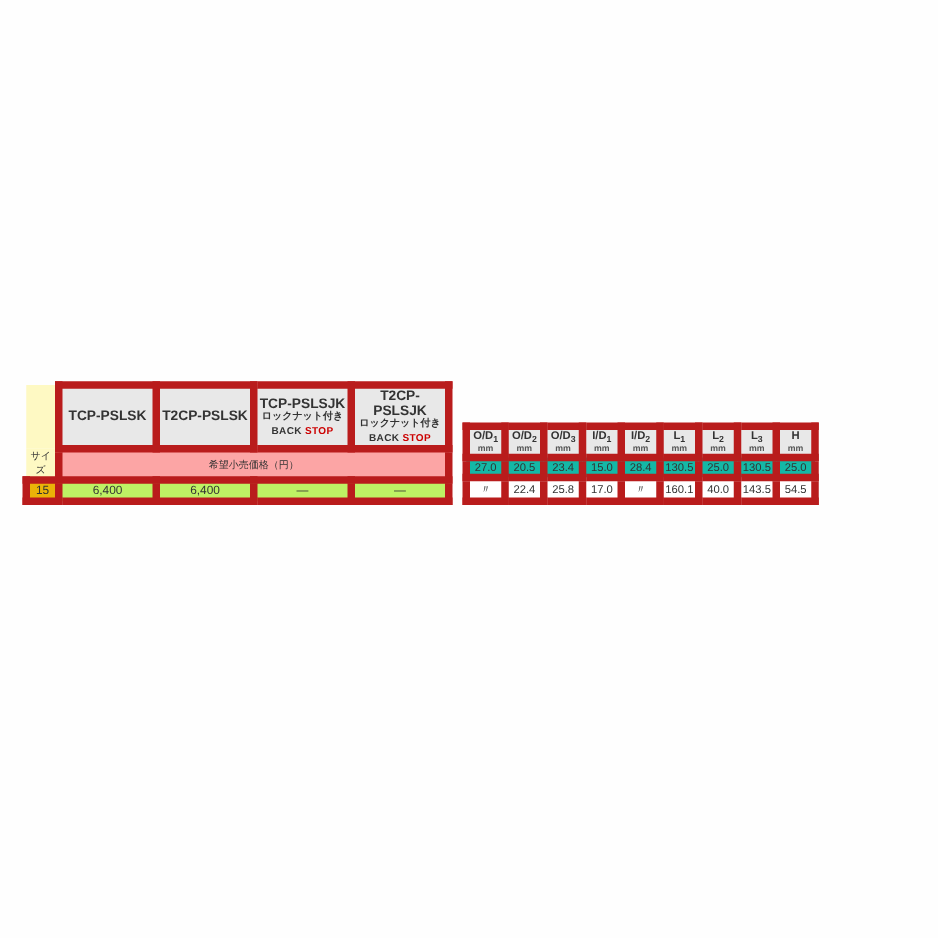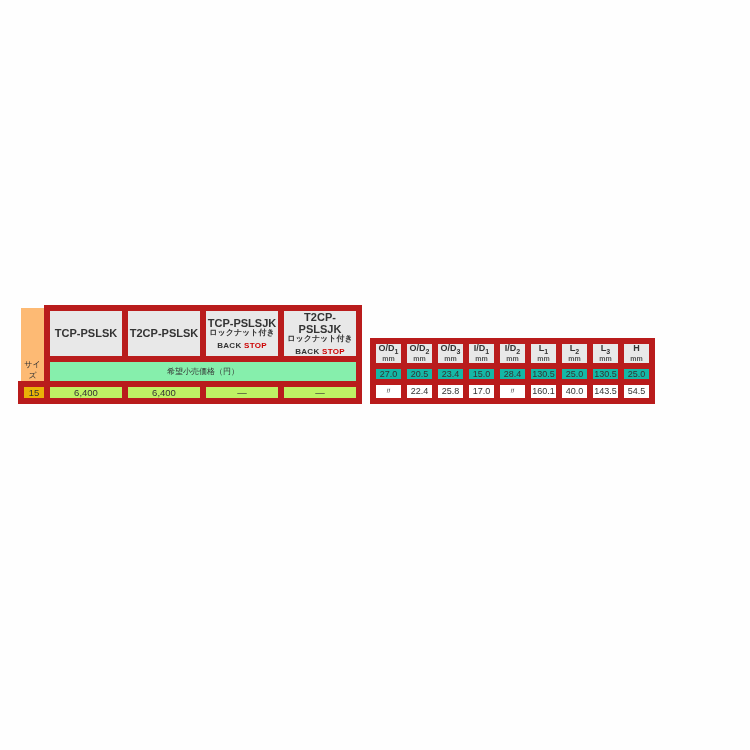--- a/index.html
+++ b/index.html
@@ -24,22 +24,22 @@
   table { border-collapse: collapse; }
   td, th { border: 6px solid #b91c1c; text-align: center; vertical-align: middle; padding: 0; }
   
   .price { }
   .price .sizecol { width: 26px; }
   .price .pcol { width: 78px; }
   .price .hd1 { height: 40px; background: #e8e8e8; font-weight: bold; font-size: 11px; }
   .price .hd1 .sub { font-weight: bold; font-size: 8px; display: block; line-height: 1.1; }
   .price .hd1 .back { font-size: 8px; font-weight: bold; letter-spacing: 0.3px; }
   .price .hd1 .back .red { color: #c00; text-align: right; }
-  .price .hd2 { height: 14px; background: #86efac; font-size: 8px; }
-  .price .szlbl { background: #fdba74; font-size: 8px; border: none; }
+  .price .hd2 { height: 14px; background: #fca5a5; font-size: 8px; }
+  .price .szlbl { background: #fef9c3; font-size: 8px; border: none; }
   .price .r1 td { background: #bef264; height: 14px; font-size: 9.5px; }
   .price .r2 td { background: #fff; height: 14px; font-size: 9.5px; }
   .price .r1 td.first, .price .r2 td.first { background: #eab308; }
   .noborder { border: none !important; }
   
   .dims { margin-left: 8px; }
   .dims td, .dims th { width: 31px; }
   .dims .hd { background: #e8e8e8; height: 25px; font-size: 9px; line-height: 1; }
   .dims .hd .unit { display: block; font-size: 7px; color: #555; }
   .dims .hd .lbl sub { font-size: 7px; }

